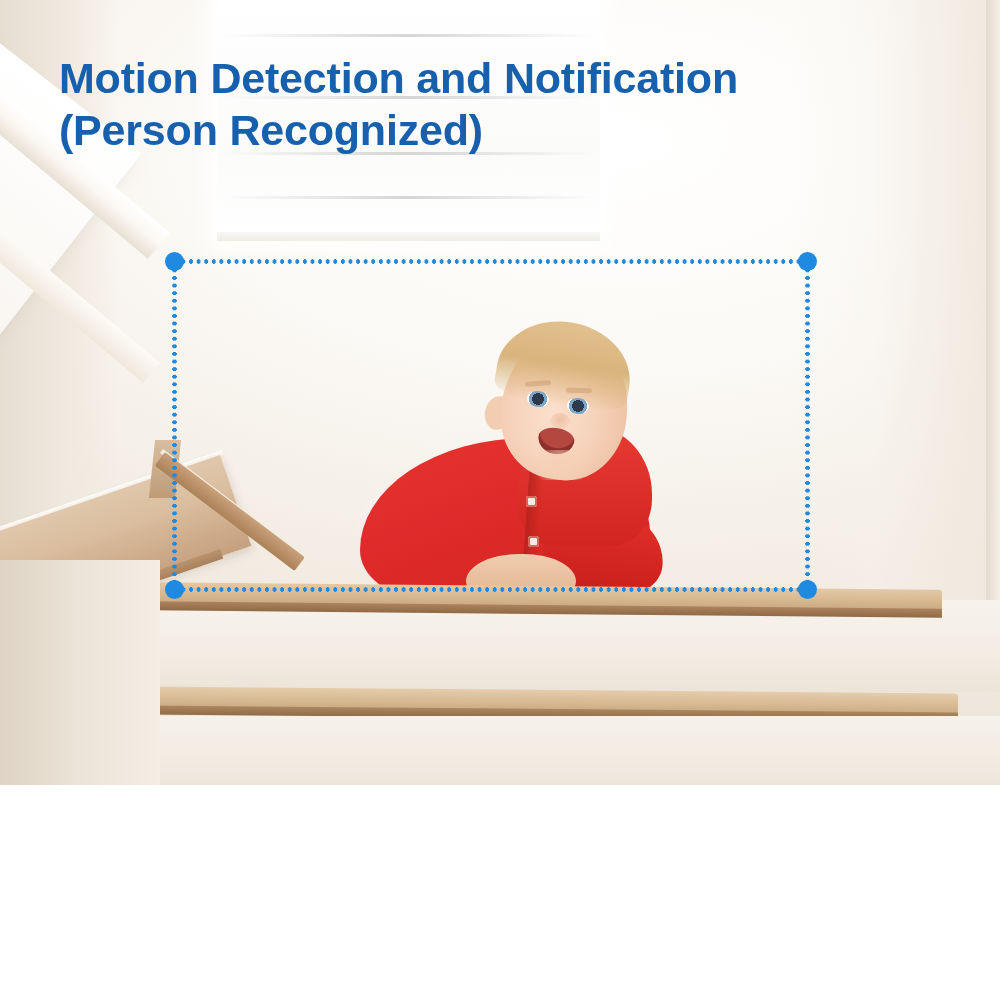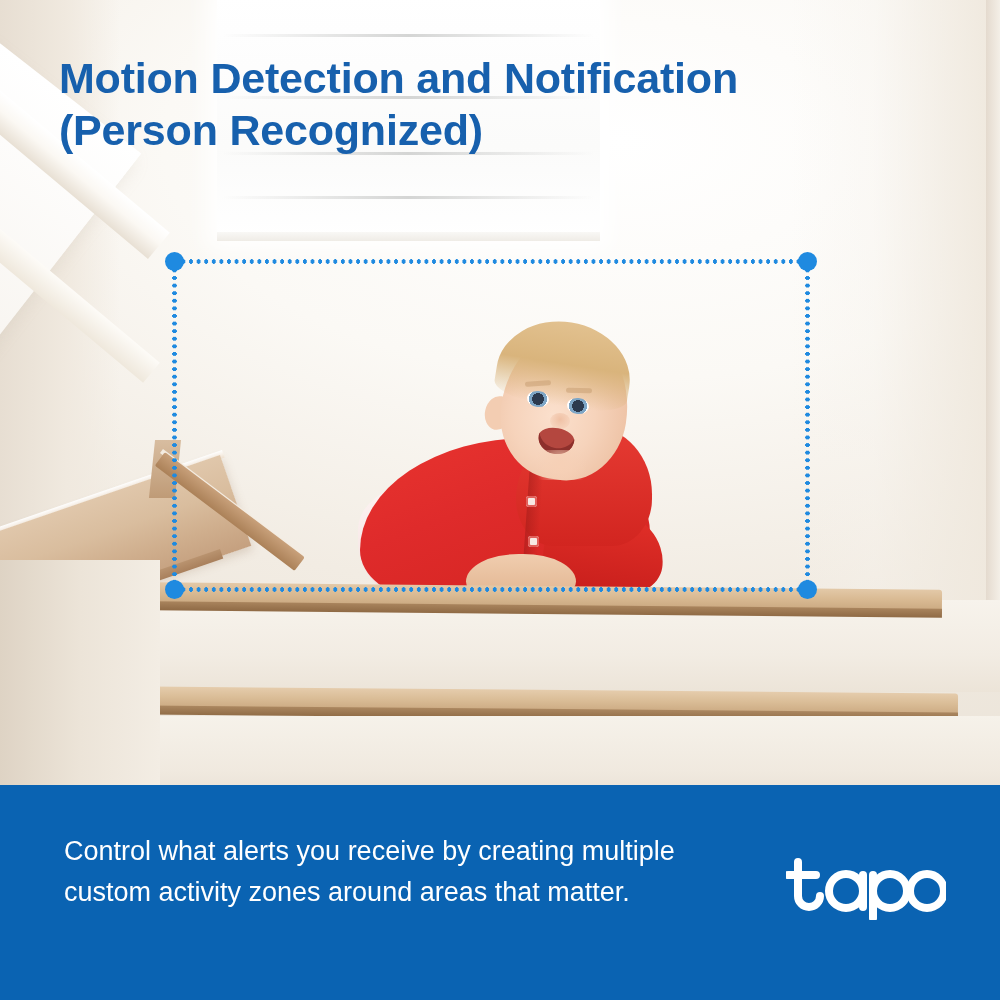--- a/index.html
+++ b/index.html
@@ -351,23 +351,20 @@
       <div class="handle tl"></div>
       <div class="handle tr"></div>
       <div class="handle bl"></div>
       <div class="handle br"></div>
     </div>
   </div>
 
   <div class="headline">Motion Detection and Notification
 (Person Recognized)</div>
 
-  <div class="banner">
-    <div class="banner-copy">Control what alerts you receive by creating multiple custom activity zones around areas that matter.</div>
-  </div>
 
   <div class="logo">
     <svg width="160" height="62" viewBox="0 0 160 62" aria-hidden="true">
       <g fill="none" stroke="#ffffff" stroke-width="8" stroke-linecap="round">
 
         <path d="M12 4 L12 38 A11 11 0 0 0 34 38"></path>
         <path d="M2 17 L30 17"></path>
 
         <circle cx="60" cy="33" r="17"></circle>
         <path d="M77 17 L77 49"></path>

